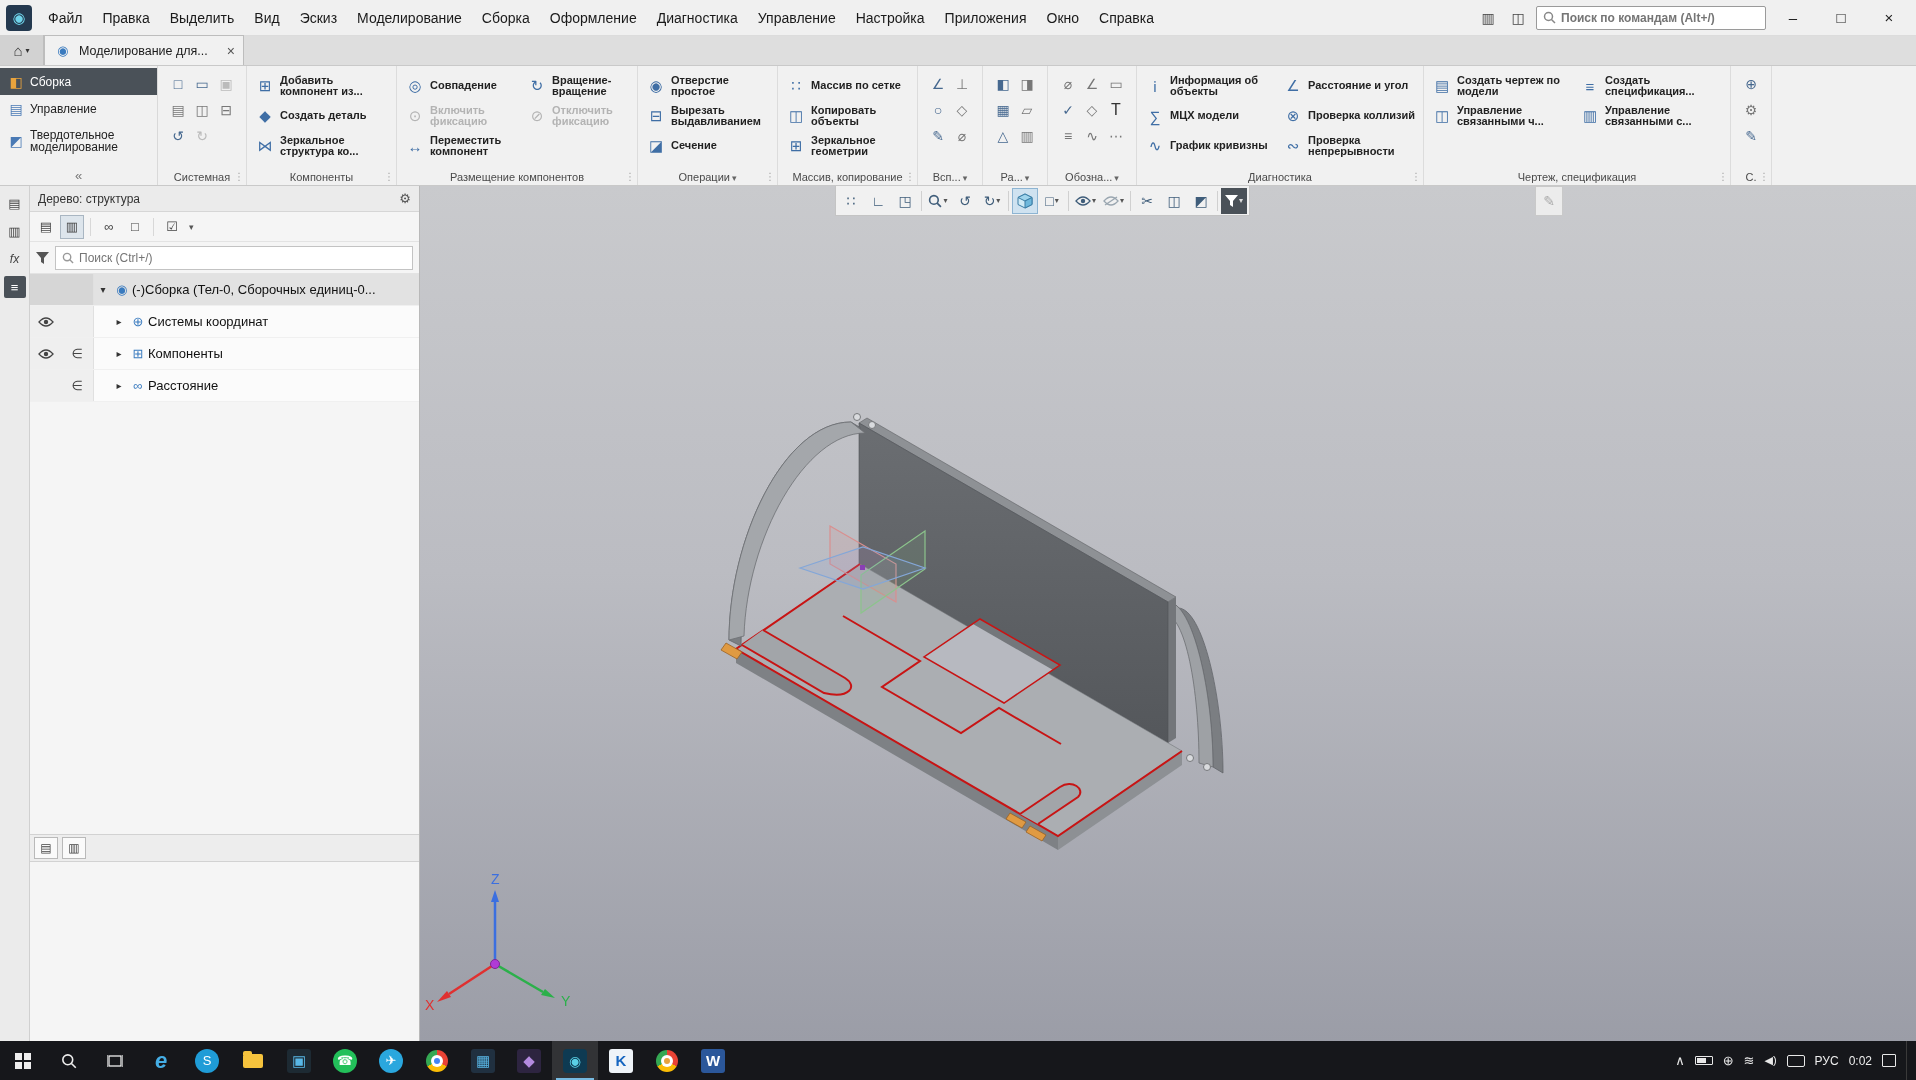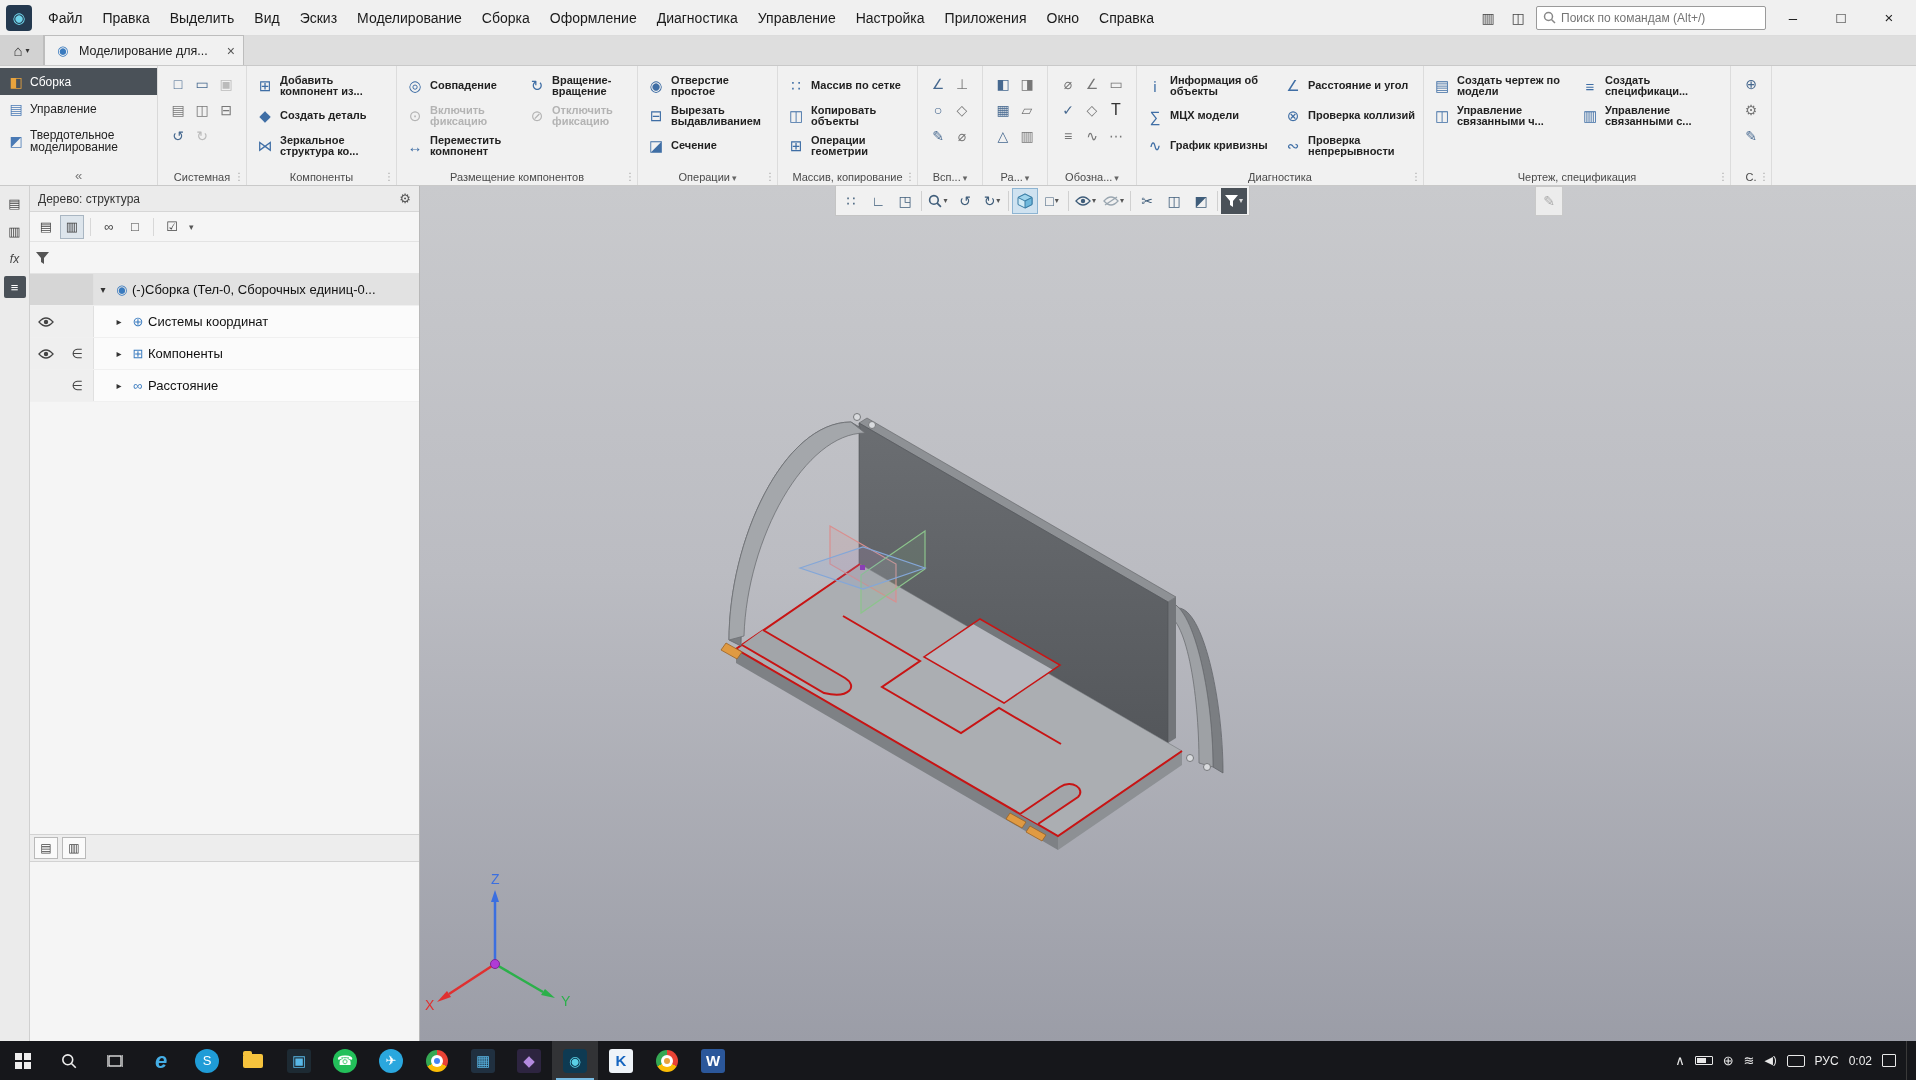--- a/index.html
+++ b/index.html
@@ -8,21 +8,21 @@
   #app { position:relative; width:1916px; height:1080px; background:#f0f0f0; font-size:13px; color:#1a1a1a; }
   .abs { position:absolute; }
 
   
   #menubar { top:0; left:0; width:1916px; height:36px; background:#f0f0f0; border-bottom:1px solid #dcdcdc; display:flex; align-items:center; padding:0 6px; }
   #logo { width:26px; height:26px; border-radius:4px; background:#24394f; color:#6fd3ea; display:flex; align-items:center; justify-content:center; font-size:15px; margin-right:6px; }
   .mi { padding:0 10px; height:36px; display:flex; align-items:center; font-size:14px; cursor:default; }
   #mb-right { margin-left:auto; display:flex; align-items:center; gap:6px; }
   .mb-ico { width:24px; height:22px; display:flex; align-items:center; justify-content:center; color:#444; font-size:14px; }
   #cmd-search { width:230px; height:24px; background:#fff; border:1px solid #9a9a9a; border-radius: 2px; display:flex; align-items:center; padding:0 6px; gap:5px; }
-  #cmd-search input { border:none; outline:none; flex:1; font-size:12px; color:#4d7c0f; font-family:"Liberation Sans",sans-serif; background:transparent; }
+  #cmd-search input { border:none; outline:none; flex:1; font-size:12px; color:#4d7c0f; font-family:"Liberation Sans",sans-serif; background:transparent;font-weight:bold; }
   .winbtn { width:42px; height:34px; display:flex; align-items:center; justify-content:center; font-size:15px; color:#222; }
 
   
   #tabbar { top:36px; left:0; width:1916px; height:30px; background:#dedede; border-bottom:1px solid #c9c9c9; display:flex; align-items:flex-end; }
   #home-btn { width:44px; height:30px; background:#d2d2d2; border-right:1px solid #bdbdbd; display:flex; align-items:center; justify-content:center; gap:3px; font-size:15px; color:#333; }
   .doc-tab { width:200px; height:30px; background:#f1f1f1; border:1px solid #bdbdbd; border-bottom:none; display:flex; align-items:center; padding:0 8px; gap:6px; font-size:12.5px; }
   .doc-tab .tico { color:#3a7bbf; font-size:13px; }
   .doc-tab .tclose { margin-left:auto; color:#555; font-size:14px; }
 
   
@@ -279,21 +279,21 @@
         <div class="ri">
             <span class="rico">∷</span>
             <span class="rlbl">Массив по сетке</span>
           </div>
         <div class="ri">
             <span class="rico">◫</span>
             <span class="rlbl">Копировать объекты</span>
           </div>
         <div class="ri">
             <span class="rico">⊞</span>
-            <span class="rlbl">Операции геометрии</span>
+            <span class="rlbl">Зеркальное геометрии</span>
           </div>
       </div>
       <div class="rg-label"><span>Массив, копирование</span></div>
       <span class="grip">⋮</span>
     </div>
 
     <div class="rg">
       <div class="icongrid" style="grid-template-columns:repeat(2,24px);">
         <span class="rgi">∠</span>
         <span class="rgi gray">⊥</span>
@@ -375,21 +375,21 @@
               <span class="rlbl">Создать чертеж по модели</span>
             </div>
           <div class="ri">
               <span class="rico">◫</span>
               <span class="rlbl">Управление связанными ч...</span>
             </div>
         </div>
         <div class="rcol" style="width:142px;">
           <div class="ri">
               <span class="rico">≡</span>
-              <span class="rlbl">Создать спецификаци...</span>
+              <span class="rlbl">Создать спецификация...</span>
             </div>
           <div class="ri">
               <span class="rico">▥</span>
               <span class="rlbl">Управление связанными с...</span>
             </div>
         </div>
       </div>
       <div class="rg-label"><span>Чертеж, спецификация</span></div>
       <span class="grip">⋮</span>
     </div>
@@ -424,20 +424,27 @@
       <span class="tb-btn">∞</span>
       <span class="tb-btn">□</span>
       <span class="tb-sep"></span>
       <span class="tb-btn">☑</span>
       <span class="tb-caret">▾</span>
     </div>
     <div id="tp-search">
       <svg width="13" height="12" viewBox="0 0 13 12">
           <path d="M0,0 H13 L8,6 V12 L5,10 V6 Z" fill="#555"></path>
         </svg>
+      <div class="field">
+        <svg width="12" height="12" viewBox="0 0 13 13">
+            <circle cx="5.5" cy="5.5" r="4" fill="none" stroke="#999" stroke-width="1.5"></circle>
+            <line x1="8.5" y1="8.5" x2="12" y2="12" stroke="#999" stroke-width="1.5"></line>
+          </svg>
+        <input type="text" placeholder="Поиск (Ctrl+/)" style="">
+      </div>
     </div>
     <div id="tree">
       <div class="trow sel">
         <div class="tgut">
             <span class="gcell"></span>
             <span class="gcell"></span>
           </div>
         <span class="tarrow">▾</span>
         <span class="tico">◉</span>
         <span class="tlabel">(-)Сборка (Тел-0, Сборочных единиц-0...</span>

